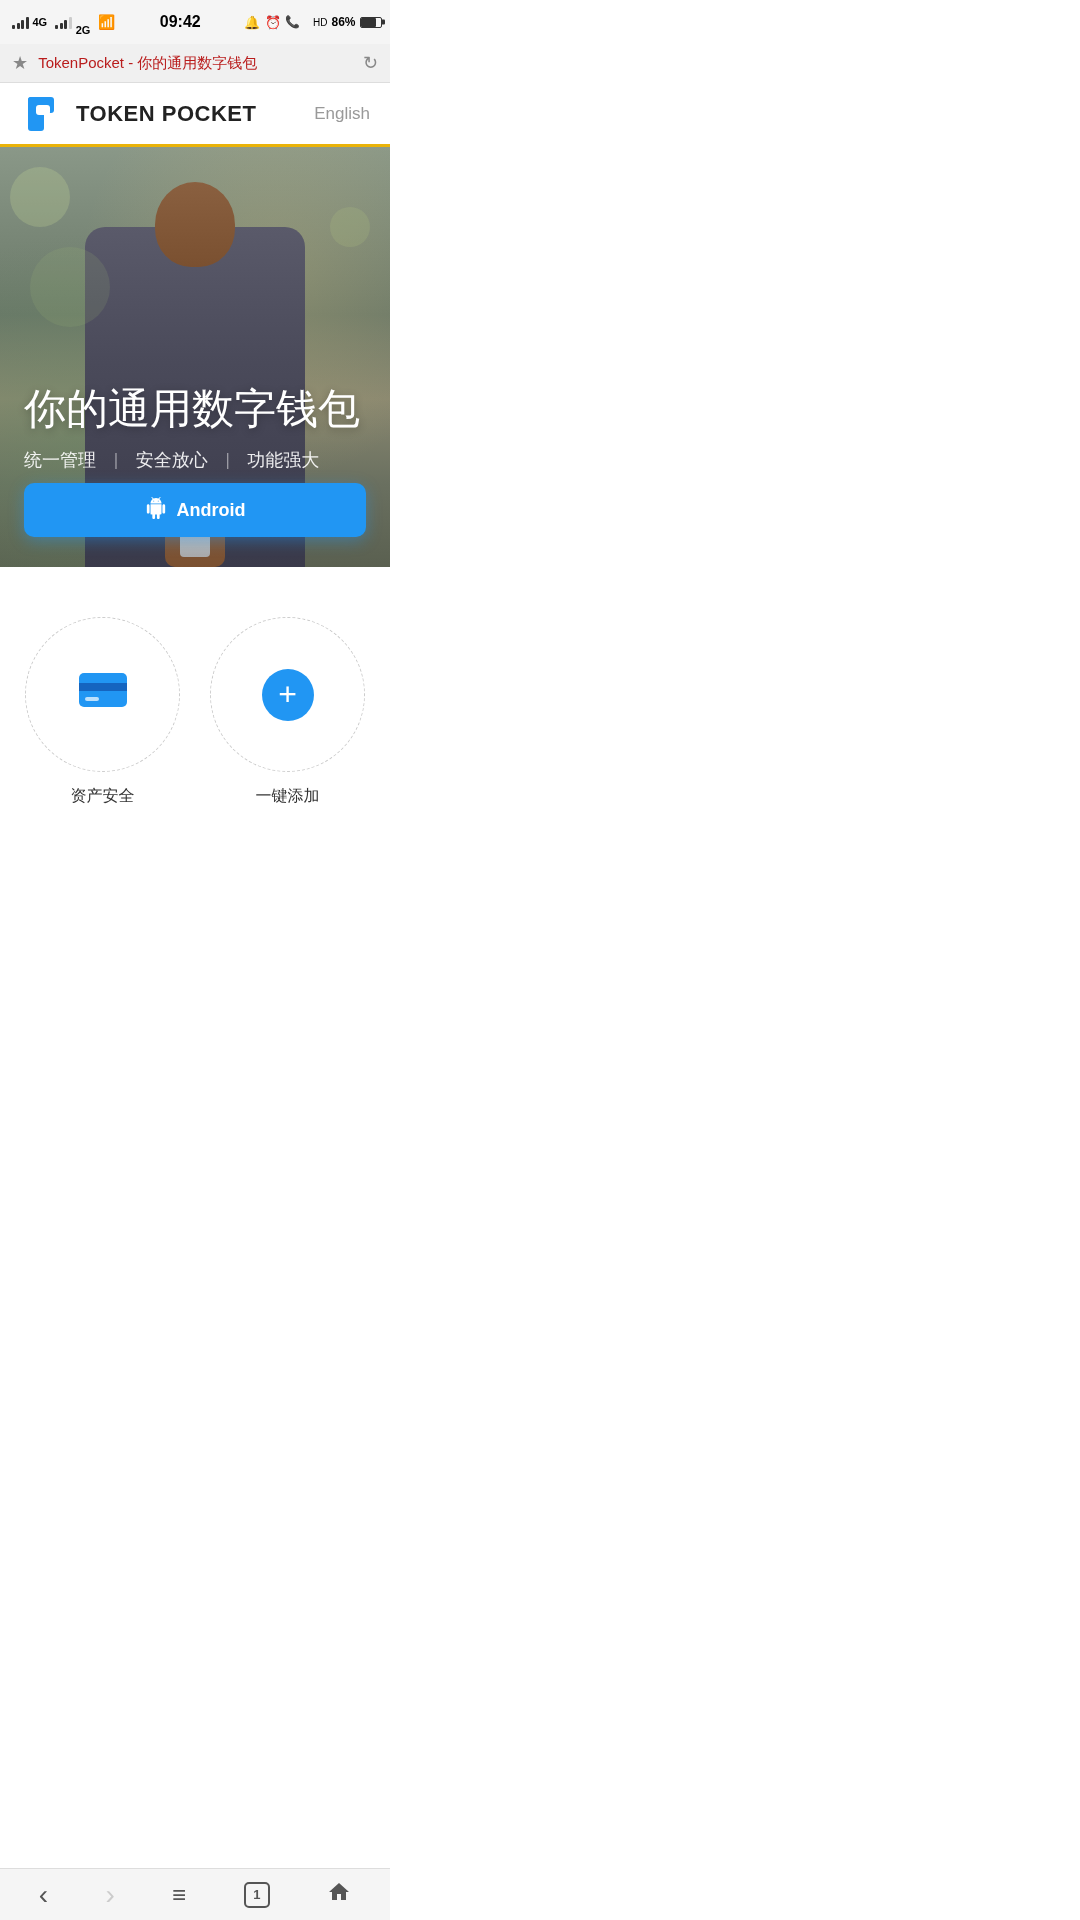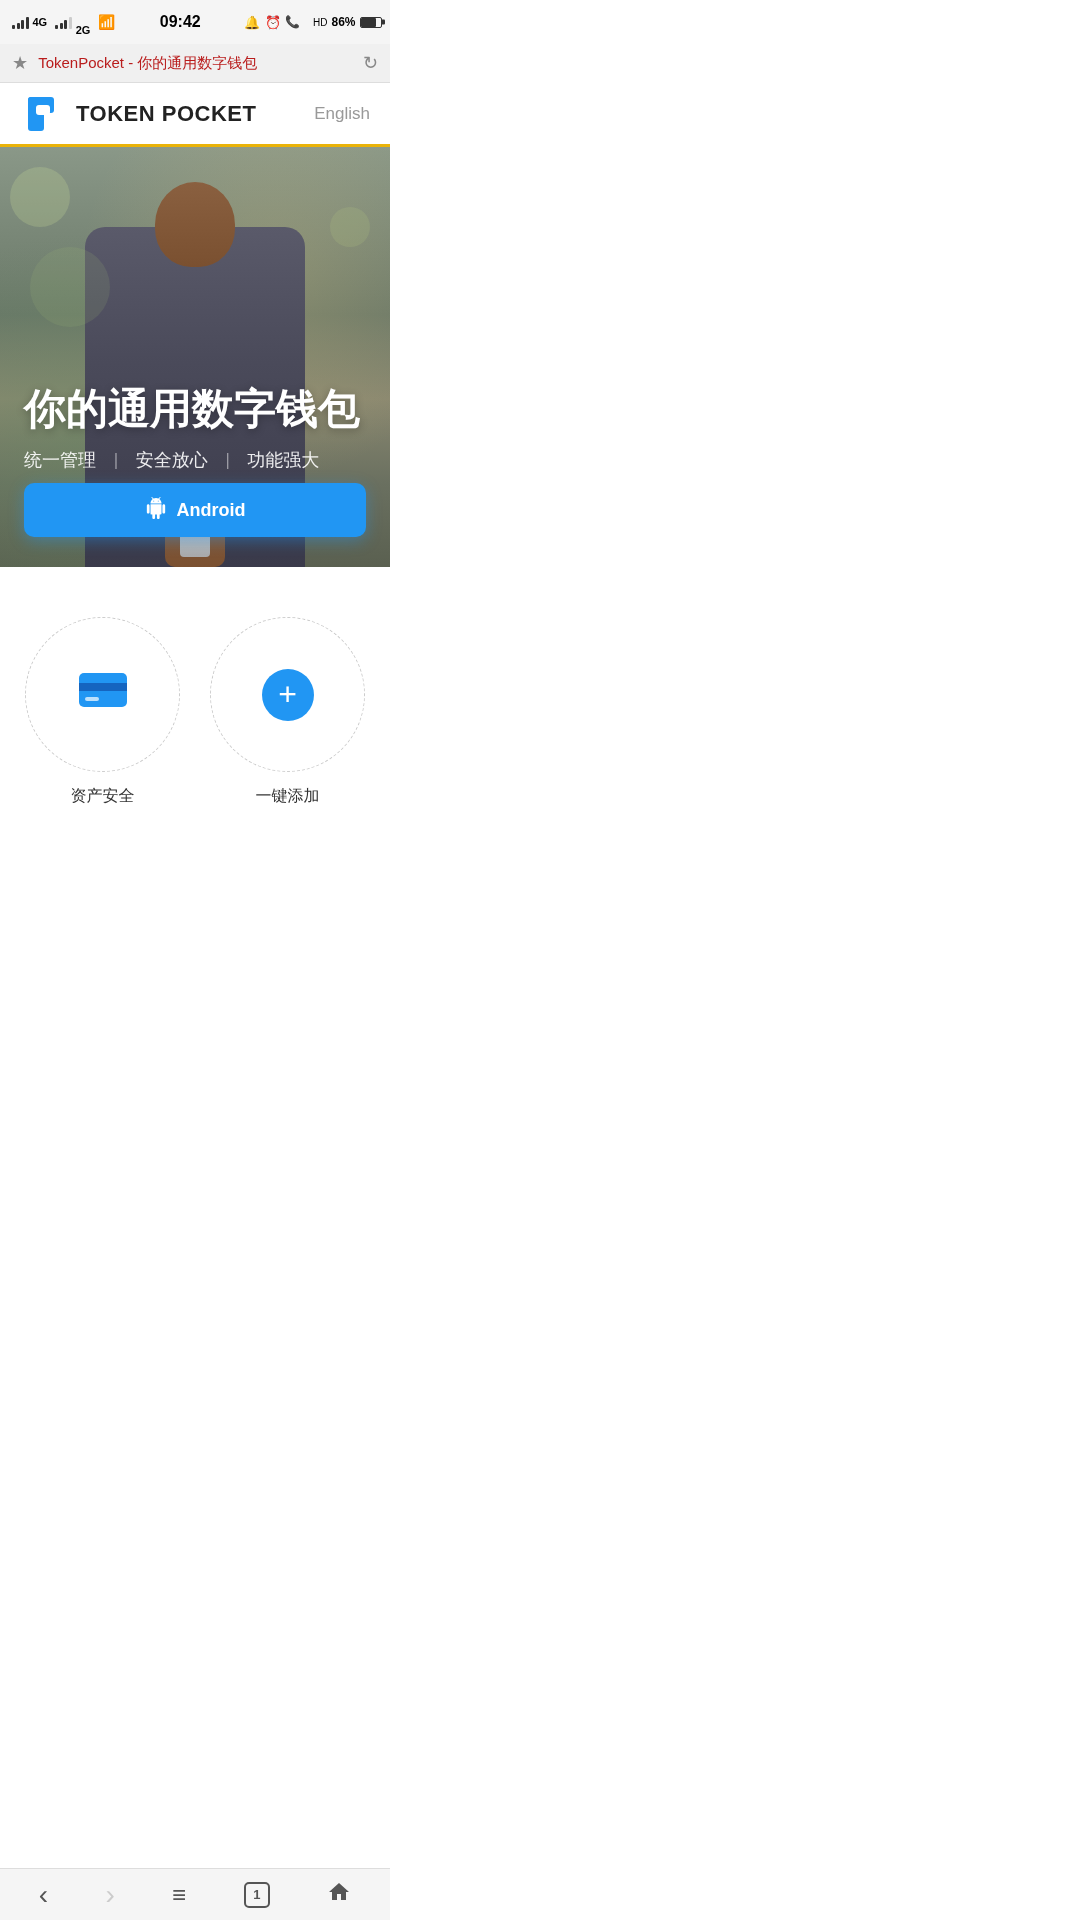--- a/index.html
+++ b/index.html
@@ -190,21 +190,21 @@
     .hero-content {
       position: absolute;
       inset: 0;
       display: flex;
       flex-direction: column;
       justify-content: flex-end;
       padding: 0 24px 30px;
     }
     .hero-title {
       font-size: 42px;
-      font-weight: 700;
+      font-weight: 400;
       color: #fff;
       line-height: 1.1;
       margin-bottom: 16px;
       text-shadow: 0 2px 8px rgba(0,0,0,0.3);
     }
     .hero-subtitle {
       font-size: 18px;
       color: rgba(255,255,255,0.9);
       margin-bottom: 11px;
       display: flex;

